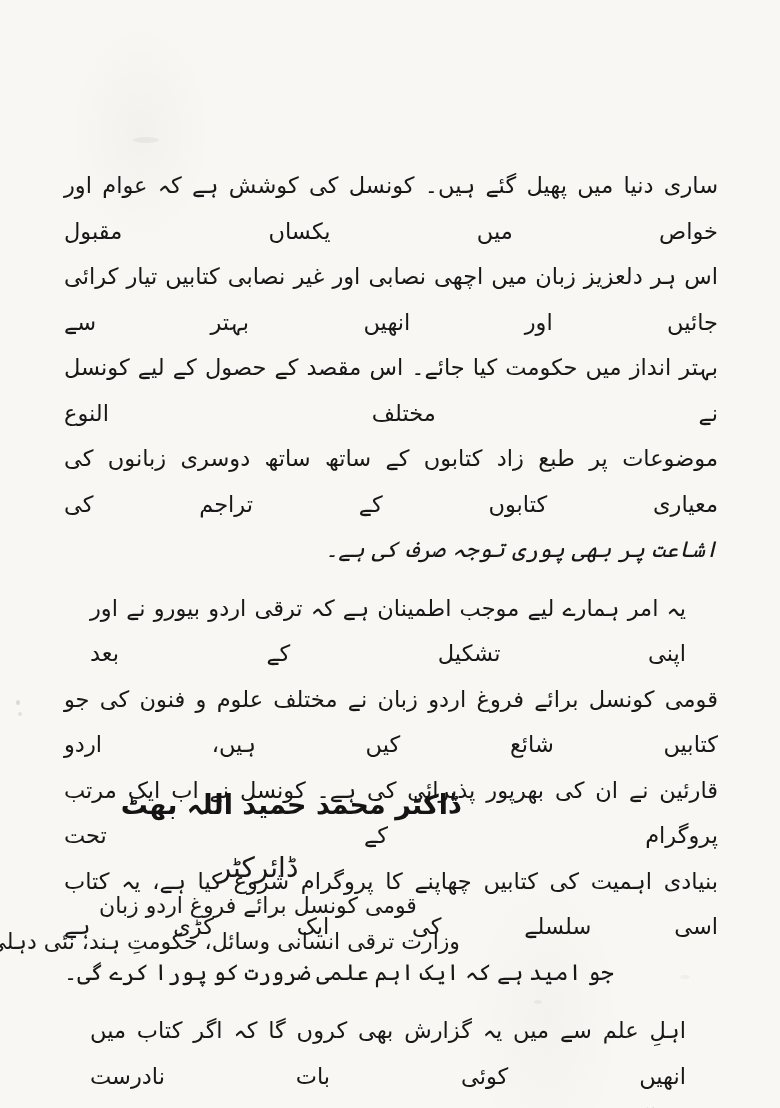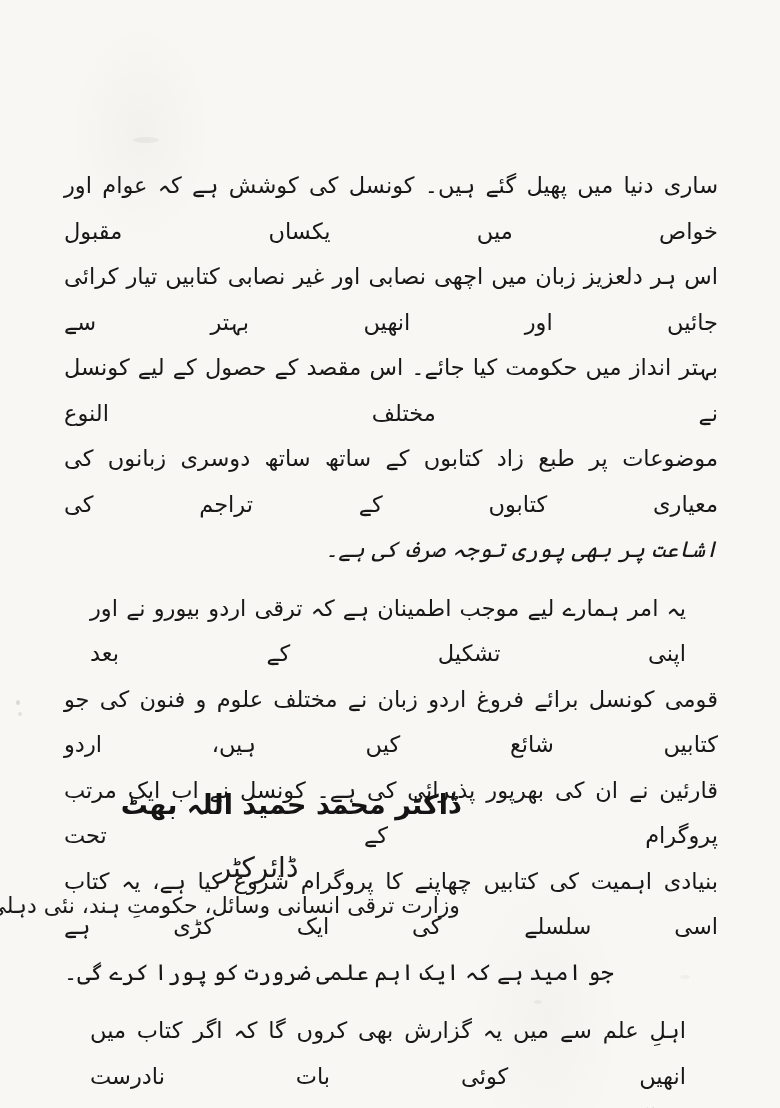--- a/index.html
+++ b/index.html
@@ -91,16 +91,17 @@
     <div class="para">
       <div class="line j indent">اہلِ علم سے میں یہ گزارش بھی کروں گا کہ اگر کتاب میں انھیں کوئی بات نادرست</div>
       <div class="line shift-left">نظر آئے تو ہمیں لکھیں تاکہ جو خامی رہ گئی ہو وہ اگلی اشاعت میں دور کر دی جائے۔</div>
     </div>
 
   </div>
 
   <div class="signature">
     <div class="sig-line sig-name">ڈاکٹر محمد حمید اللہ بھٹ</div>
     <div class="sig-line sig-title">ڈائرکٹر</div>
+    <div class="sig-line sig-org">قومی کونسل برائے فروغ اردو زبان</div>
     <div class="sig-line sig-ministry">وزارت ترقی انسانی وسائل، حکومتِ ہند، نئی دہلی</div>
   </div>
 
 </div>
 
 </body></html>

